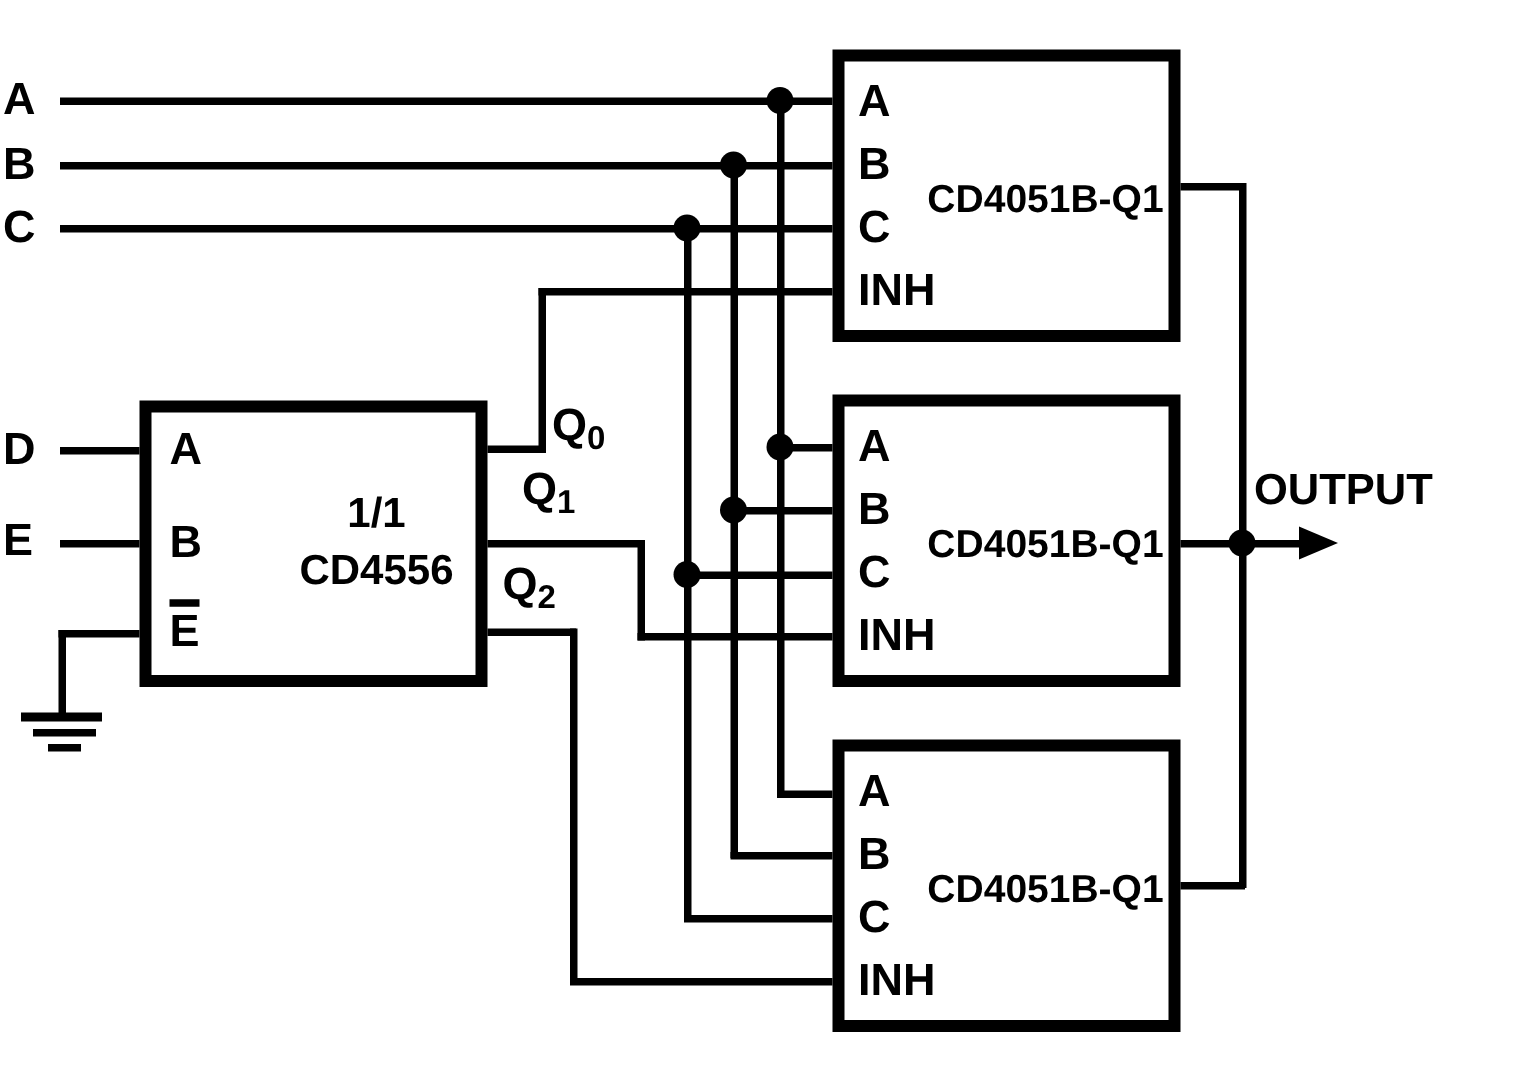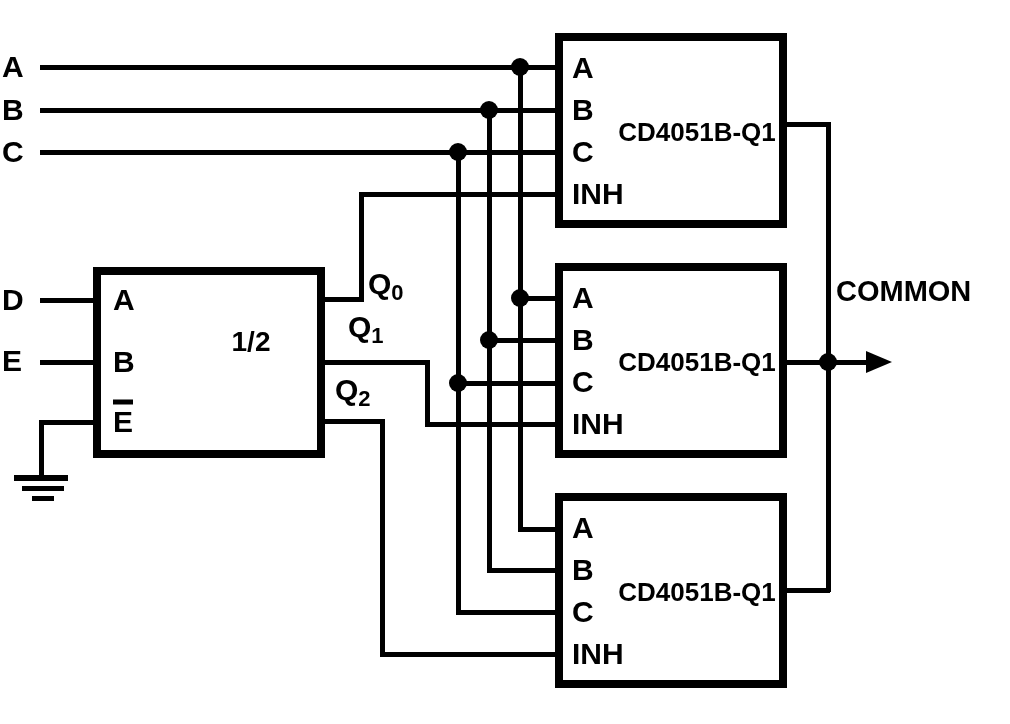--- a/index.html
+++ b/index.html
@@ -85,21 +85,22 @@
     <div class="w" style="left:14px;top:475px;width:54px;height:6px"></div>
     <div class="w" style="left:22px;top:486px;width:42px;height:5px"></div>
     <div class="w" style="left:32px;top:496px;width:22px;height:5px"></div>
   </div>
 
   <div class="blk" style="left:93px;top:267px;width:232px;height:191px">
     <span class="pin" style="left:12px;top:25px">A</span>
     <span class="pin" style="left:12px;top:87px">B</span>
     <span class="pin" style="left:12px;top:143px"><span class="overbar">E</span></span>
     <div class="decname" style="left:150px;top:48px">
-      <span>1/2</span><br>
+      <span>1/1</span><br>
+      <span>CD4556</span>
     </div>
   </div>
 
   <span class="qlbl" style="left:368px;top:286px"><span>Q</span><sub>0</sub></span>
   <span class="qlbl" style="left:348px;top:329px"><span>Q</span><sub>1</sub></span>
   <span class="qlbl" style="left:335px;top:392px"><span>Q</span><sub>2</sub></span>
 
   <div class="blk" style="left:555px;top:33px;width:232px;height:195px">
     <span class="pin" style="left:9px;top:27px">A</span>
     <span class="pin" style="left:9px;top:69px">B</span>
@@ -119,16 +120,17 @@
   <div class="blk" style="left:555px;top:493px;width:232px;height:195px">
     <span class="pin" style="left:9px;top:27px">A</span>
     <span class="pin" style="left:9px;top:69px">B</span>
     <span class="pin" style="left:9px;top:111px">C</span>
     <span class="pin" style="left:9px;top:153px">INH</span>
     <span class="icname" style="left:134px;top:91px">CD4051B-Q1</span>
   </div>
 
   <div class="arrowhead" style="left:866px;top:351px"></div>
   <div class="outlbl" style="left:836px;top:273px">
-    <span>COMMON</span><br>
+    <br>
+    <span>OUTPUT</span>
   </div>
 
 </div>
 
 </body></html>

